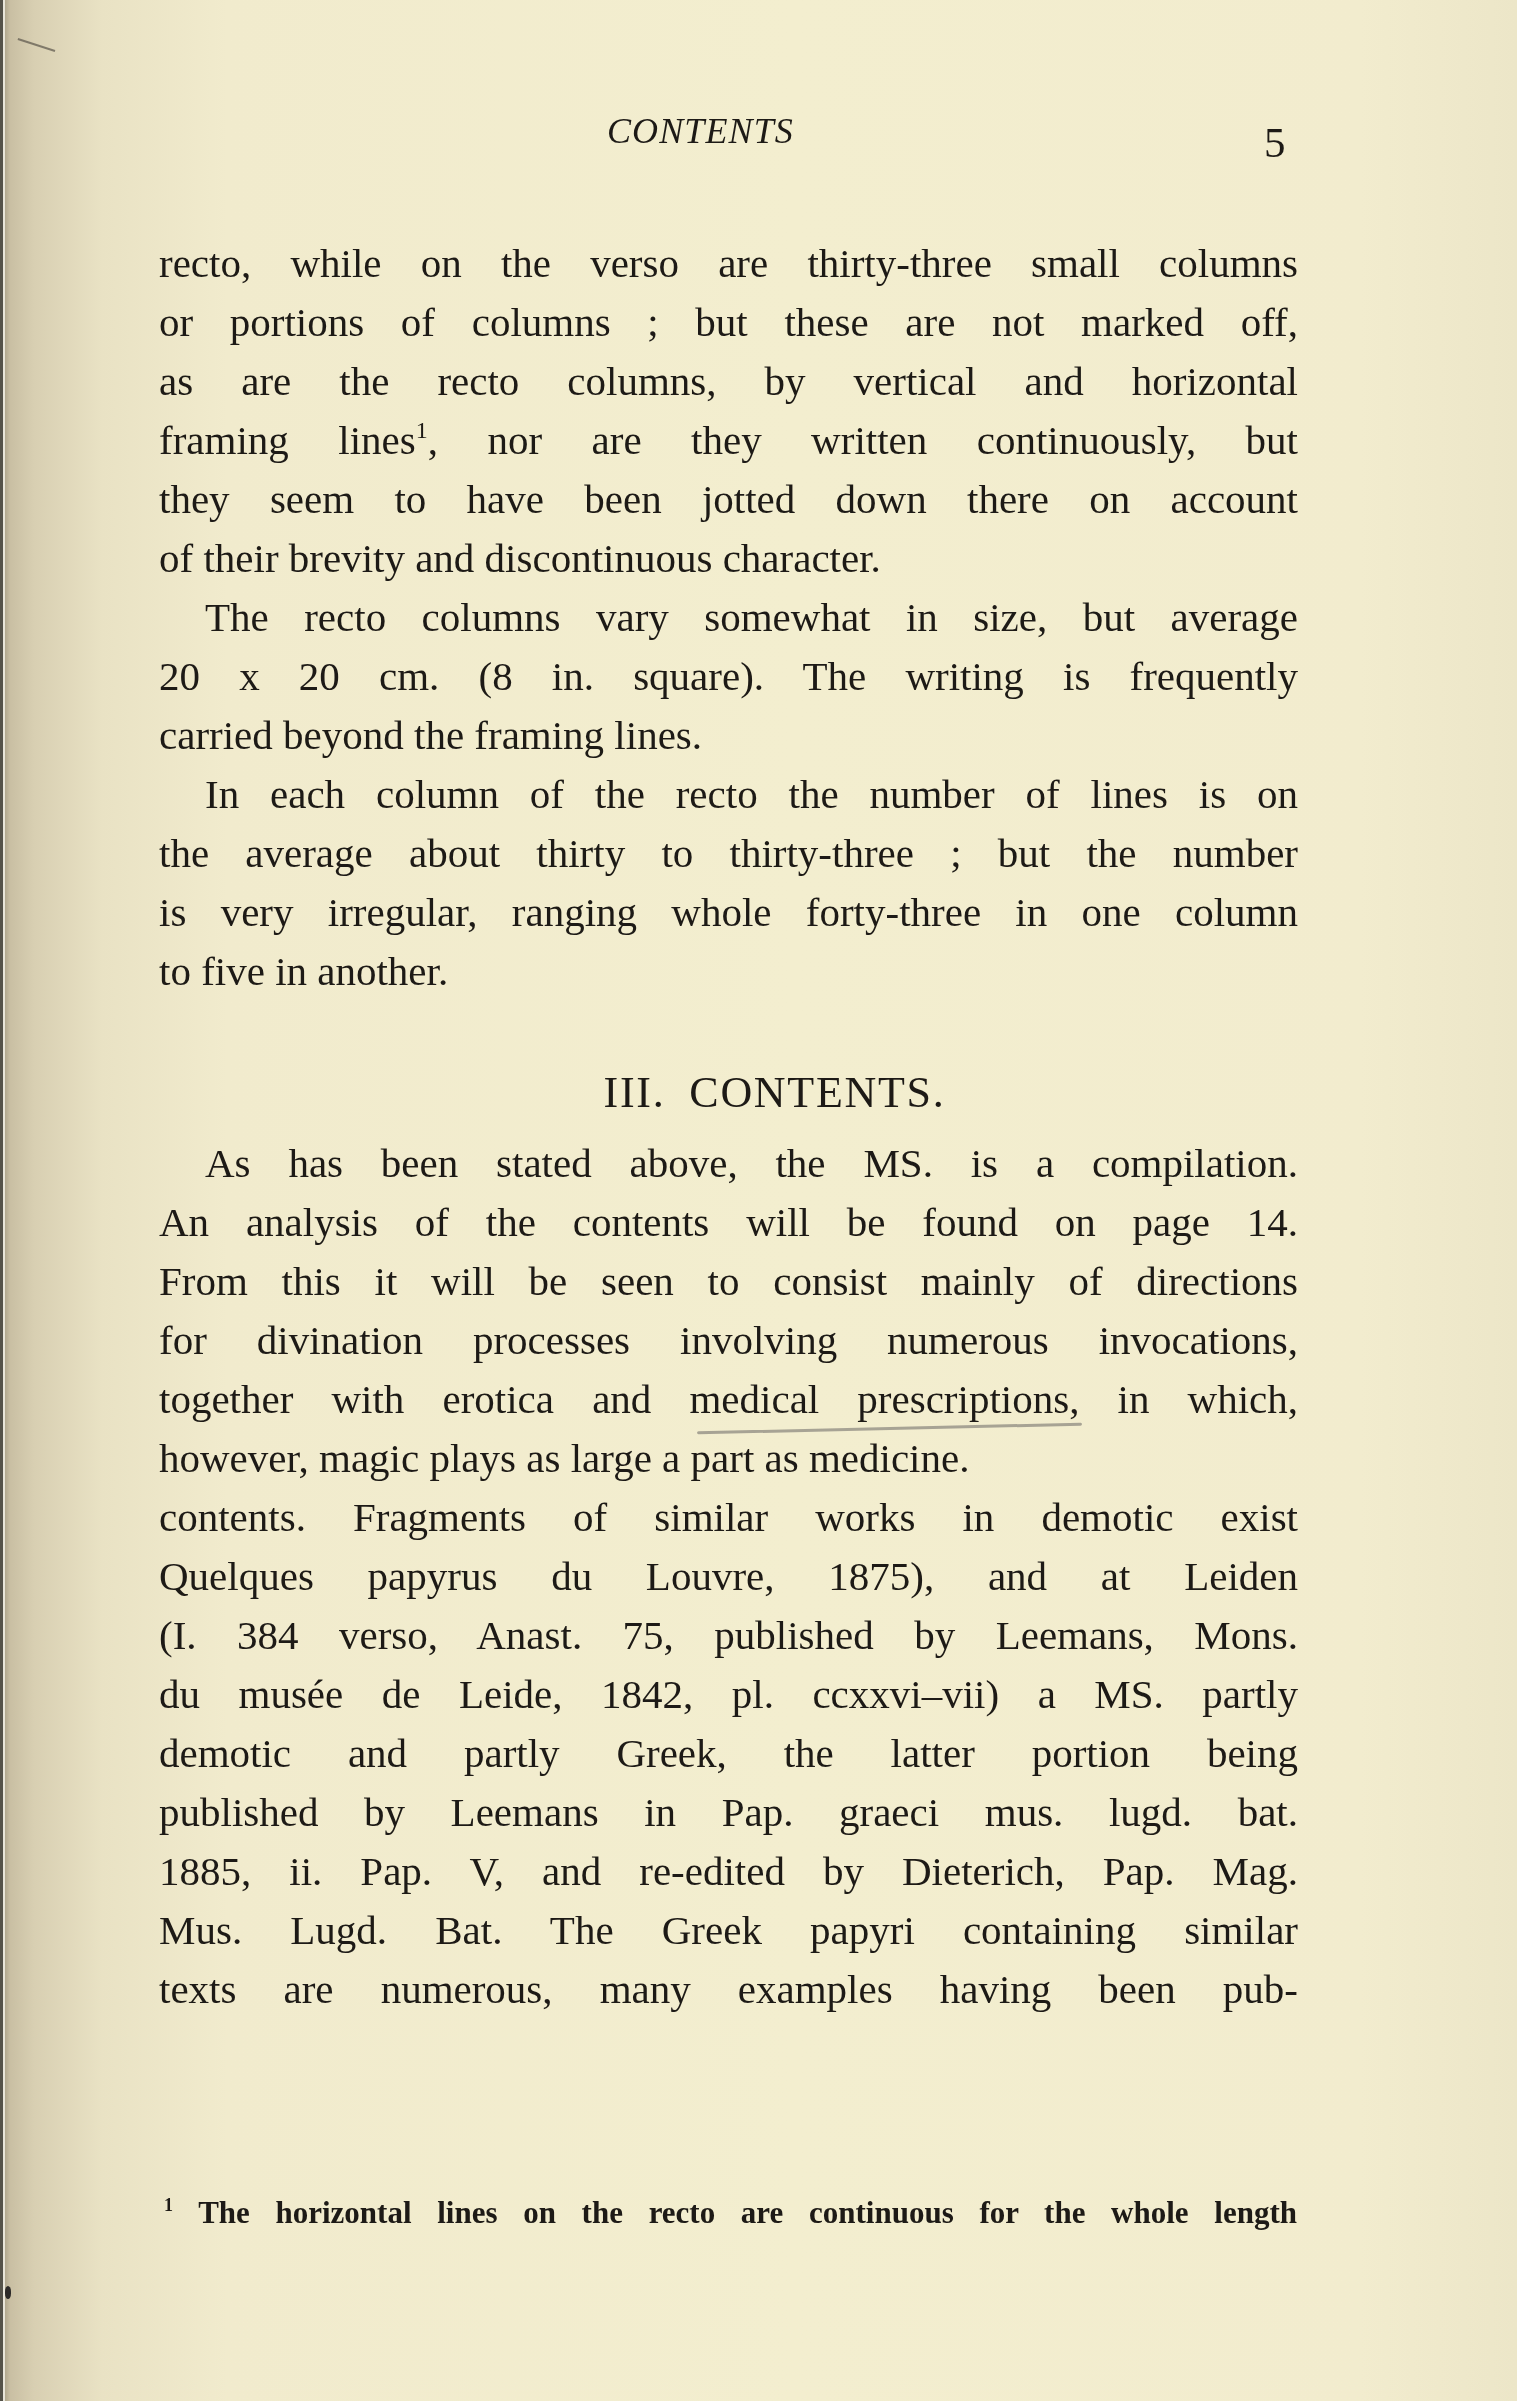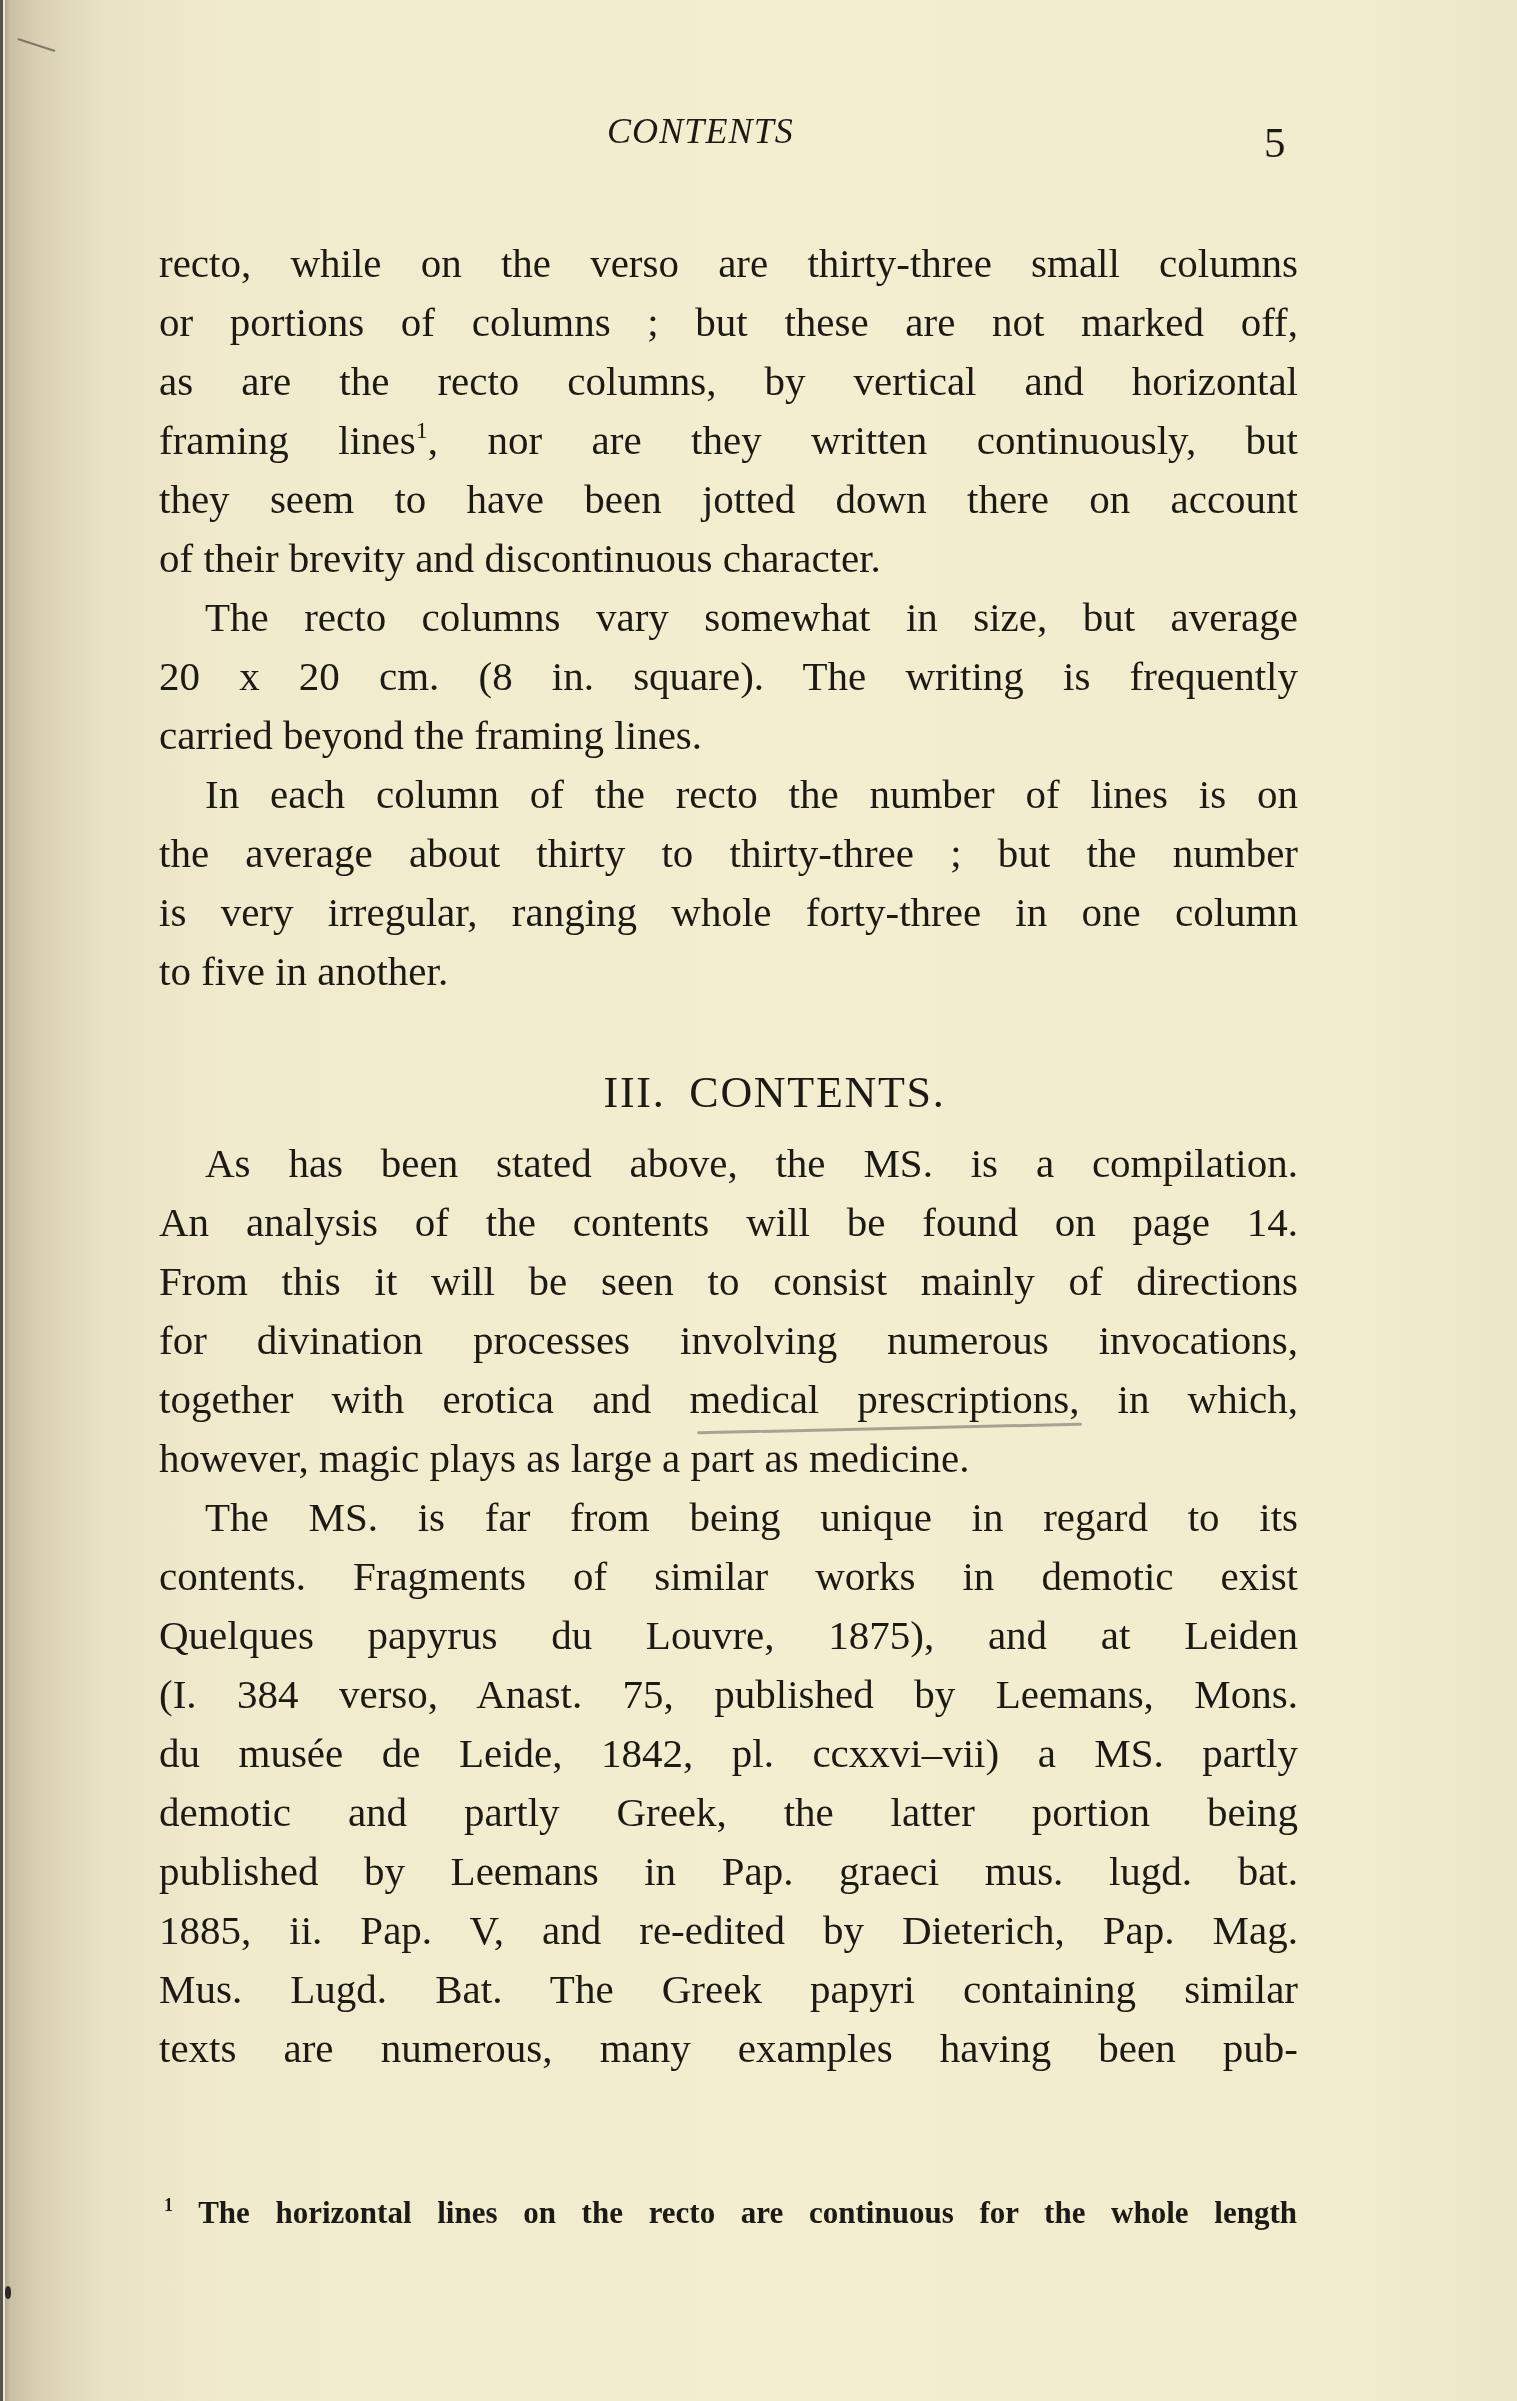--- a/index.html
+++ b/index.html
@@ -106,21 +106,20 @@
 <div class="body-text" style="top: 1134px;">
   <div>
     <span class="line indent">As has been stated above, the MS. is a compilation.</span>
     <span class="line">An analysis of the contents will be found on page 14.</span>
     <span class="line">From this it will be seen to consist mainly of directions</span>
     <span class="line">for divination processes involving numerous invocations,</span>
     <span class="line">together with erotica and medical prescriptions, in which,</span>
     <span class="line last">however, magic plays as large a part as medicine.</span>
   </div>
   <div>
-    <span class="line indent">The MS. is far from being unique in regard to its</span>
     <span class="line">contents. Fragments of similar works in demotic exist</span>
     <span class="line">Quelques papyrus du Louvre, 1875), and at Leiden</span>
     <span class="line">(I. 384 verso, Anast. 75, published by Leemans, Mons.</span>
     <span class="line">du musée de Leide, 1842, pl. ccxxvi–vii) a MS. partly</span>
     <span class="line">demotic and partly Greek, the latter portion being</span>
     <span class="line">published by Leemans in Pap. graeci mus. lugd. bat.</span>
     <span class="line">1885, ii. Pap. V, and re-edited by Dieterich, Pap. Mag.</span>
     <span class="line">Mus. Lugd. Bat. The Greek papyri containing similar</span>
     <span class="line">texts are numerous, many examples having been pub-</span>
   </div>

